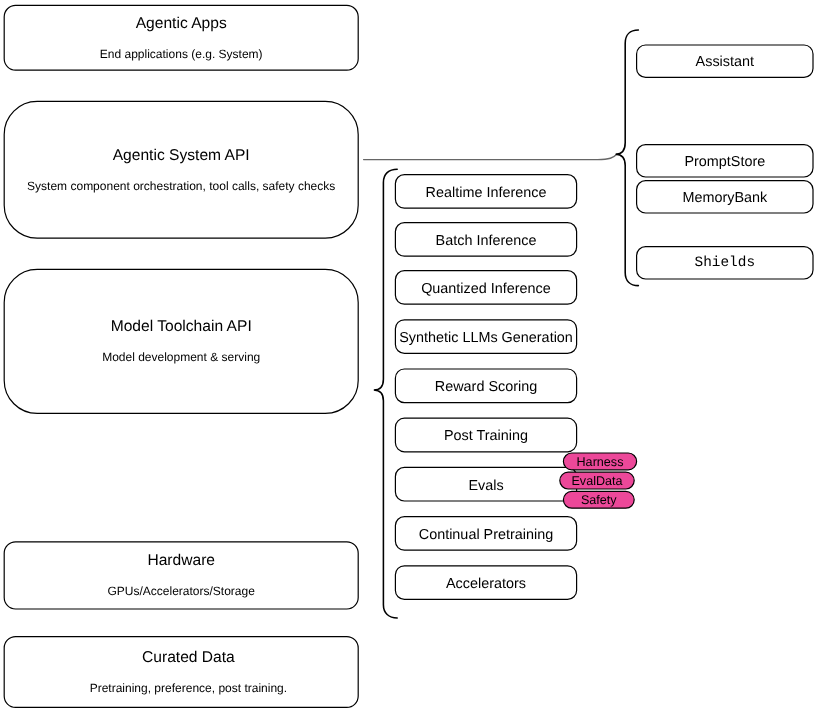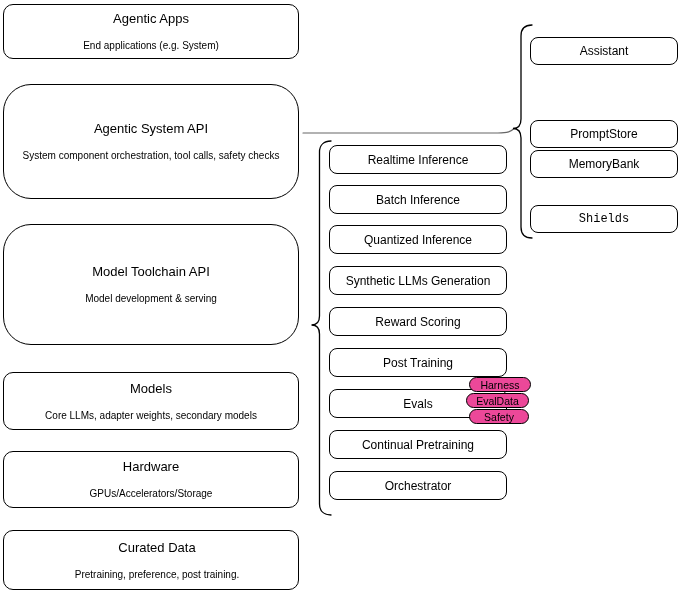--- a/index.html
+++ b/index.html
@@ -37,21 +37,21 @@
   .lbox .title {
     font-size: 13px;
     line-height: 16px;
   }
   .lbox .subtitle {
     font-size: 10px;
     line-height: 13px;
   }
   .mbox {
     left: 329px;
-    width: 178px;
+    width: 152px;
     height: 29px;
     border-radius: 8px;
     font-size: 12px;
   }
   .rbox {
     left: 530px;
     width: 148px;
     height: 28px;
     border-radius: 8px;
     font-size: 12px;
@@ -97,24 +97,20 @@
   <div class="box lbox biground" style="top:84px;height:115px;">
     <div class="title">Agentic System API</div>
     <div class="subtitle">System component orchestration, tool calls, safety checks</div>
   </div>
 
   <div class="box lbox biground" style="top:224px;height:121px;">
     <div class="title">Model Toolchain API</div>
     <div class="subtitle">Model development &amp; serving</div>
   </div>
 
-  <div class="box lbox" style="top:372px;height:58px;">
-    <div class="title">Models</div>
-    <div class="subtitle">Core LLMs, adapter weights, secondary models</div>
-  </div>
 
   <div class="box lbox" style="top:451px;height:57px;">
     <div class="title">Hardware</div>
     <div class="subtitle">GPUs/Accelerators/Storage</div>
   </div>
 
   <div class="box lbox" style="top:530px;height:60px;padding-left:12px;">
     <div class="title">Curated Data</div>
     <div class="subtitle">Pretraining, preference, post training.</div>
   </div>
@@ -137,21 +133,21 @@
   <div class="box mbox" style="top:348px;">
     <span>Post Training</span>
   </div>
   <div class="box mbox" style="top:389px;">
     <span>Evals</span>
   </div>
   <div class="box mbox" style="top:430px;">
     <span>Continual Pretraining</span>
   </div>
   <div class="box mbox" style="top:471px;">
-    <span>Orchestrator</span>
+    <span>Accelerators</span>
   </div>
 
   <div class="pill" style="left:469px;top:377px;width:62px;">
     <span>Harness</span>
   </div>
   <div class="pill" style="left:466px;top:393px;width:63px;">
     <span>EvalData</span>
   </div>
   <div class="pill" style="left:469px;top:409px;width:60px;">
     <span>Safety</span>

